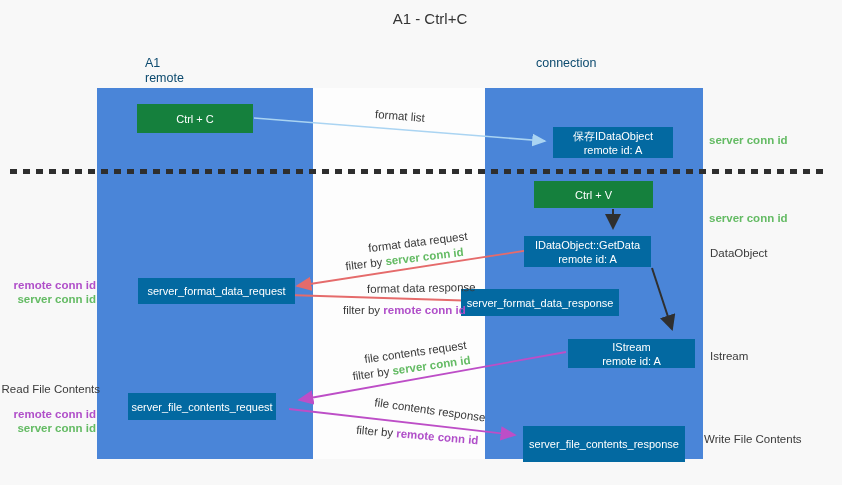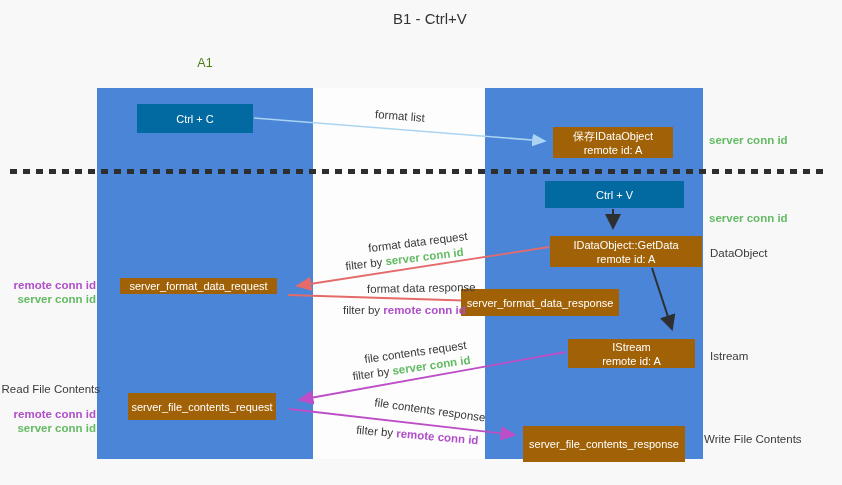--- a/index.html
+++ b/index.html
@@ -8,44 +8,46 @@
     background:#f8f8f8;color:#3a3a3a;
     font-family:"Liberation Sans","DejaVu Sans",sans-serif;
   }
   .abs{position:absolute}
   .lane{background:#4a85d8}
   .gap{background:#fdfdfd}
   .node{
     display:flex;align-items:center;justify-content:center;text-align:center;
     color:#fff;font-size:11px;line-height:14px;white-space:nowrap;
   }
-  .orange{background:#a16207}
-  .greenbox{background:#0369a1}
-  .hdr{text-align:center;font-size:12.5px;line-height:15px;color:#4d7c0f}
+  .orange{background:#0369a1}
+  .greenbox{background:#15803d}
+  .hdr{font-size:12.5px;line-height:15px;color:#0c4a6e}
   .title{font-size:15px;line-height:20px;color:#333;text-align:center}
   .ann{font-size:11.5px;line-height:14px;white-space:nowrap}
   .g{color:#64bb64;font-weight:bold}
   .p{color:#b04fc9;font-weight:bold}
   .blk{color:#3a3a3a}
   .flow{font-size:11.5px;white-space:nowrap;color:#3a3a3a}
   .ra{text-align:right}
   .dots{height:5px;background:repeating-linear-gradient(90deg,#2e2e2e 0 7px,transparent 7px 13px)}
   svg{pointer-events:none}
 </style>
 </head>
 <body>
 
 <div class="abs title" style="left:340px;top:9px;width:180px">
-  <div>B1 - Ctrl+V</div>
+  <div>A1 - Ctrl+C</div>
 </div>
 
 <div class="abs hdr" style="left:145px;top:56px;width:120px">
   <div>A1</div>
+  <div>remote</div>
 </div>
 <div class="abs hdr" style="left:536px;top:56px;width:120px">
+  <div>connection</div>
 </div>
 
 <div class="abs lane" style="left:97px;top:88px;width:216px;height:371px"></div>
 <div class="abs gap" style="left:313px;top:88px;width:172px;height:371px"></div>
 <div class="abs lane" style="left:485px;top:88px;width:218px;height:371px"></div>
 
 <div class="abs dots" style="left:10px;top:169px;width:816px"></div>
 
 <svg class="abs" style="left:0;top:0" width="842" height="485" viewBox="0 0 842 485">
   <defs>
@@ -73,36 +75,36 @@
 
 <div class="abs node greenbox" style="left:137px;top:104px;width:116px;height:29px">
   <span>Ctrl + C</span>
 </div>
 <div class="abs node orange" style="left:553px;top:127px;width:120px;height:31px">
   <div>
     <div>保存IDataObject</div>
     <div>remote id: A</div>
   </div>
 </div>
-<div class="abs node greenbox" style="left:545px;top:181px;width:139px;height:27px">
+<div class="abs node greenbox" style="left:534px;top:181px;width:119px;height:27px">
   <span>Ctrl + V</span>
 </div>
-<div class="abs node orange" style="left:550px;top:236px;width:152px;height:31px">
+<div class="abs node orange" style="left:524px;top:236px;width:127px;height:31px">
   <div>
     <div>IDataObject::GetData</div>
     <div>remote id: A</div>
   </div>
 </div>
 <div class="abs node orange" style="left:568px;top:339px;width:127px;height:29px">
   <div>
     <div>IStream</div>
     <div>remote id: A</div>
   </div>
 </div>
-<div class="abs node orange" style="left:120px;top:278px;width:157px;height:16px">
+<div class="abs node orange" style="left:138px;top:278px;width:157px;height:26px">
   <span>server_format_data_request</span>
 </div>
 <div class="abs node orange" style="left:461px;top:289px;width:158px;height:27px">
   <span>server_format_data_response</span>
 </div>
 <div class="abs node orange" style="left:128px;top:393px;width:148px;height:27px">
   <span>server_file_contents_request</span>
 </div>
 <div class="abs node orange" style="left:523px;top:426px;width:162px;height:36px">
   <span>server_file_contents_response</span>

